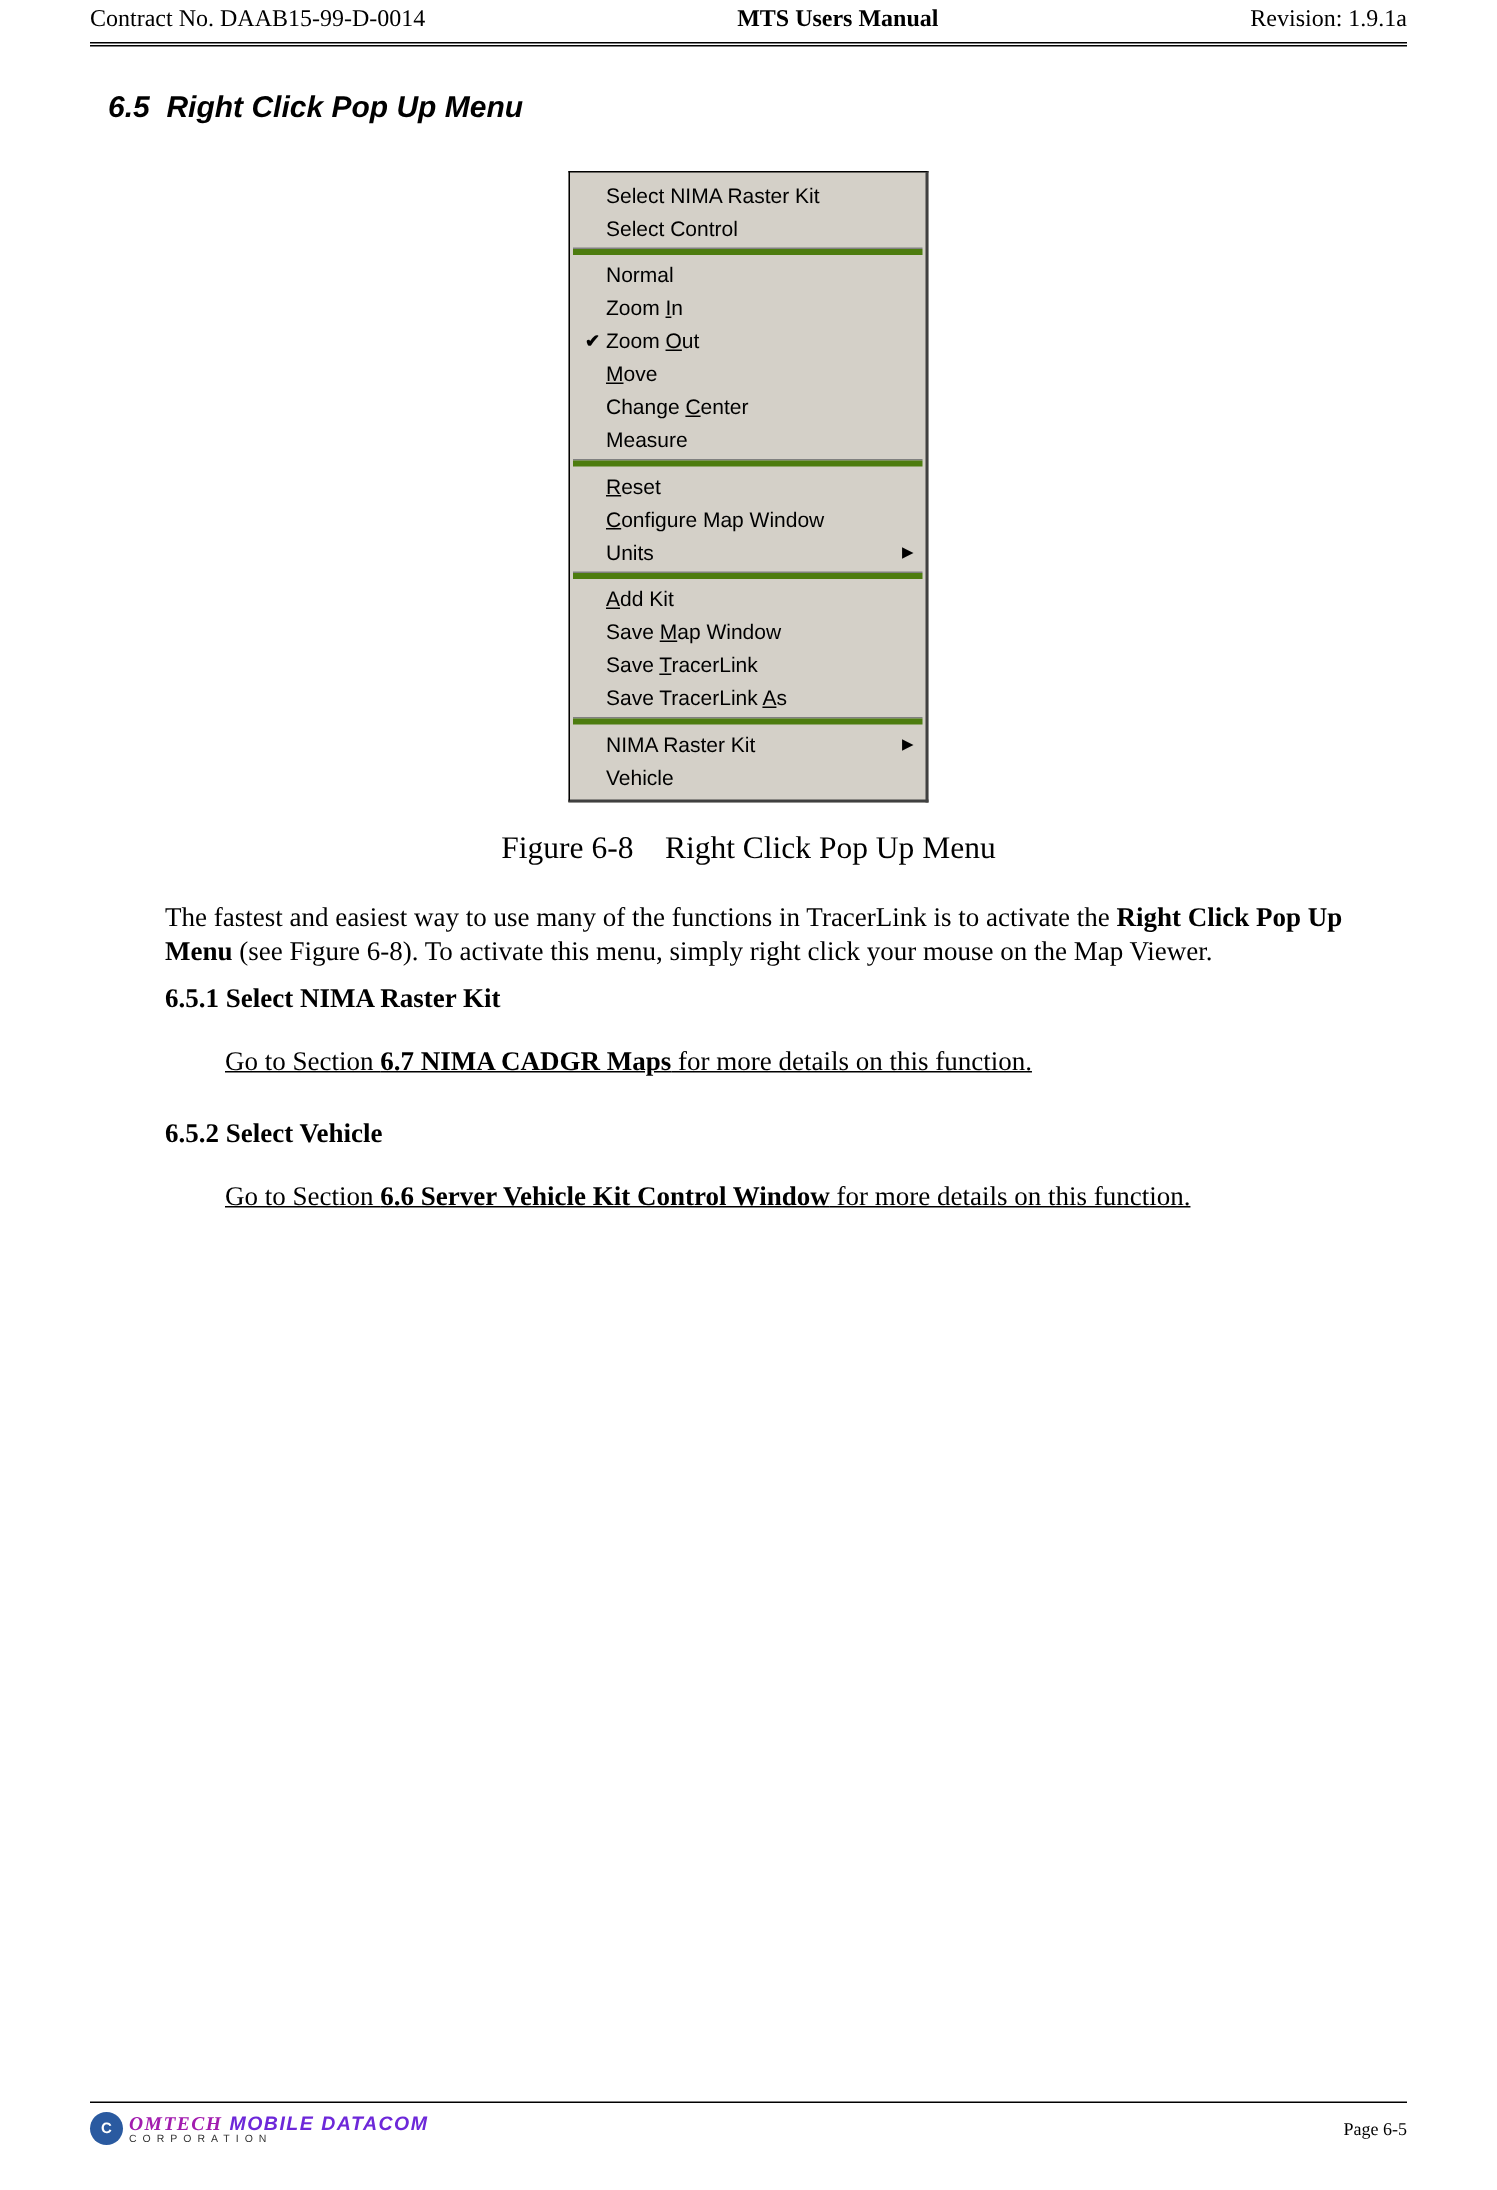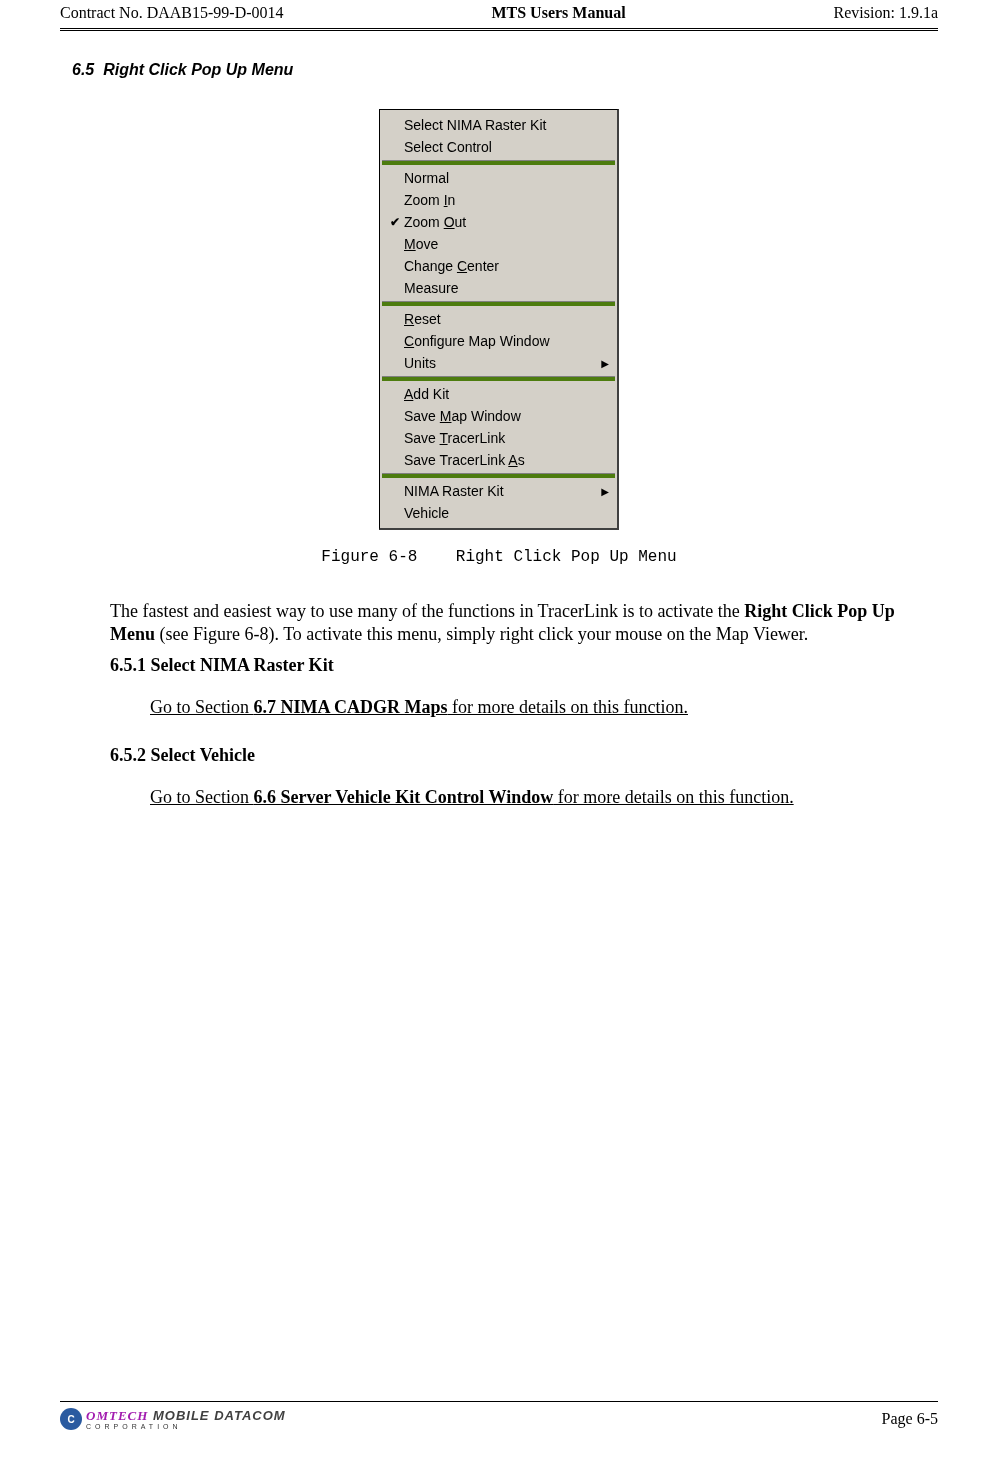--- a/index.html
+++ b/index.html
@@ -33,21 +33,21 @@
       margin-bottom: 30px;
     }
     hr.single-rule {
       border: none;
       border-top: 1px solid #000;
       margin-top: 6px;
     }
     .section-heading {
       font-weight: bold;
       font-style: italic;
-      font-size: 16px;
+      font-size: 20px;
       font-family: Arial, Helvetica, sans-serif;
       margin-left: 12px;
       margin-bottom: 30px;
     }
     .menu-container {
       display: flex;
       justify-content: center;
       margin-bottom: 18px;
     }
     .popup-menu {
@@ -82,23 +82,23 @@
     .menu-label {
       flex: 1;
     }
     .menu-arrow {
       font-size: 10px;
       margin-left: auto;
     }
     .und { text-decoration: underline; }
     .figure-caption {
       text-align: center;
-      font-family: Liberation Mono, monospace;
-      font-size: 16px;
-      margin-bottom: 34px;
+      font-family: Liberation Serif, serif;
+      font-size: 21px;
+      margin-bottom: 22px;
     }
     .body-text {
       font-size: 18px;
       margin-left: 50px;
       margin-right: 30px;
       margin-bottom: 8px;
       line-height: 1.3;
     }
     .sub-heading {
       font-weight: bold;
@@ -153,30 +153,30 @@
       line-height: 1;
     }
     .logo-line1 {
       font-family: Arial, sans-serif;
       font-weight: bold;
       font-style: italic;
       font-size: 13px;
       letter-spacing: 1px;
     }
     .logo-omtech { color: #a21caf; font-family: Liberation Serif, serif; }
-    .logo-mobile { color: #404040; }
+    .logo-mobile { color: #6d28d9; }
     .logo-line2 {
       font-family: Arial, sans-serif;
       font-size: 7px;
       letter-spacing: 4px;
       color: #333;
       margin-top: 1px;
     }
     .page-num {
-      font-size: 16px;
+      font-size: 12px;
     }
   </style>
 </head>
 <body>
 
 <div class="header-row">
   <div class="header-left">Contract No. DAAB15-99-D-0014</div>
   <div class="header-center">MTS Users Manual</div>
   <div class="header-right">Revision:  1.9.1a</div>
 </div>

